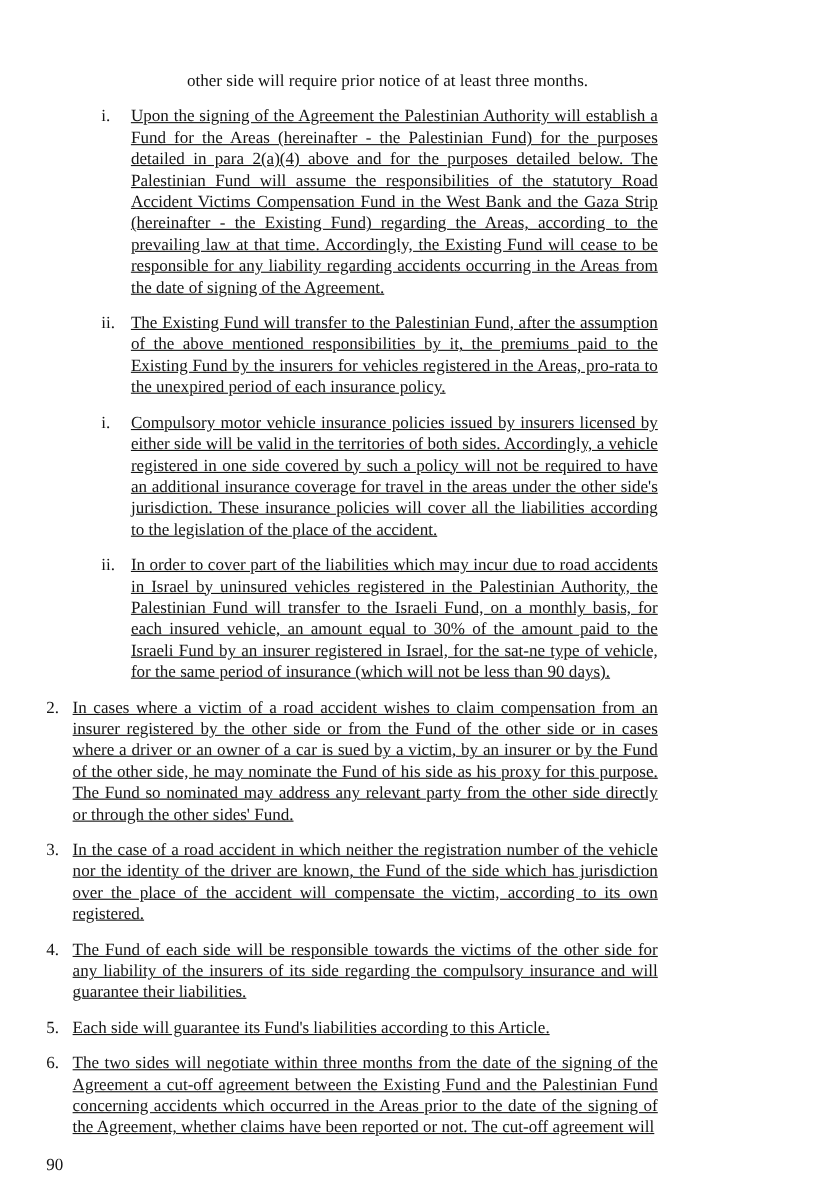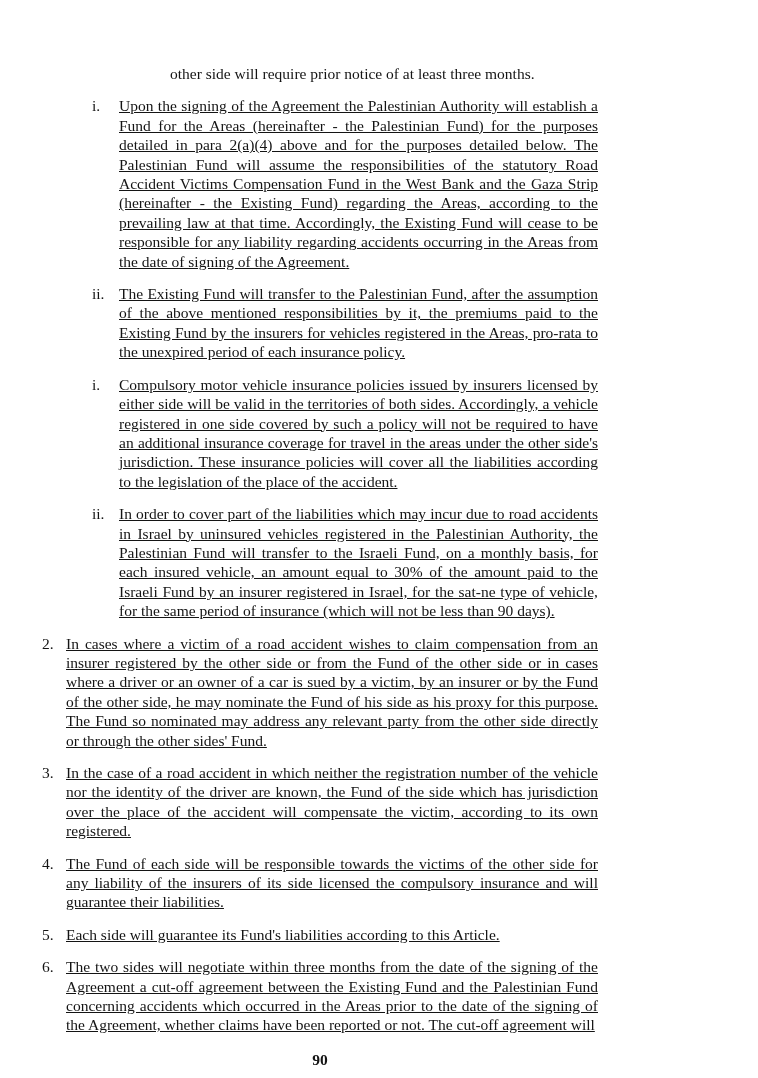--- a/index.html
+++ b/index.html
@@ -35,23 +35,22 @@
     }
     .li.roman .marker {
       flex: 0 0 27px;
     }
     .li .text {
       flex: 1;
       text-align: justify;
       text-decoration: underline;
     }
     .page-number {
-      text-align: center;
+      text-align: left;
       margin-top: 15px;
-      font-weight: bold;
     }
   </style>
 </head>
 <body>
 
 <div class="page">
 
   <p class="continuation">other side will require prior notice of at least three months.</p>
 
   <div class="li roman">
@@ -79,21 +78,21 @@
     <span class="text">In cases where a victim of a road accident wishes to claim compensation from an insurer registered by the other side or from the Fund of the other side or in cases where a driver or an owner of a car is sued by a victim, by an insurer or by the Fund of the other side, he may nominate the Fund of his side as his proxy for this purpose. The Fund so nominated may address any relevant party from the other side directly or through the other sides' Fund.</span>
   </div>
 
   <div class="li">
     <span class="marker">3.</span>
     <span class="text">In the case of a road accident in which neither the registration number of the vehicle nor the identity of the driver are known, the Fund of the side which has jurisdiction over the place of the accident will compensate the victim, according to its own registered.</span>
   </div>
 
   <div class="li">
     <span class="marker">4.</span>
-    <span class="text">The Fund of each side will be responsible towards the victims of the other side for any liability of the insurers of its side licensed the compulsory insurance and will guarantee their liabilities.</span>
+    <span class="text">The Fund of each side will be responsible towards the victims of the other side for any liability of the insurers of its side regarding the compulsory insurance and will guarantee their liabilities.</span>
   </div>
 
   <div class="li">
     <span class="marker">5.</span>
     <span class="text">Each side will guarantee its Fund's liabilities according to this Article.</span>
   </div>
 
   <div class="li">
     <span class="marker">6.</span>
     <span class="text">The two sides will negotiate within three months from the date of the signing of the Agreement a cut-off agreement between the Existing Fund and the Palestinian Fund concerning accidents which occurred in the Areas prior to the date of the signing of the Agreement, whether claims have been reported or not. The cut-off agreement will</span>

